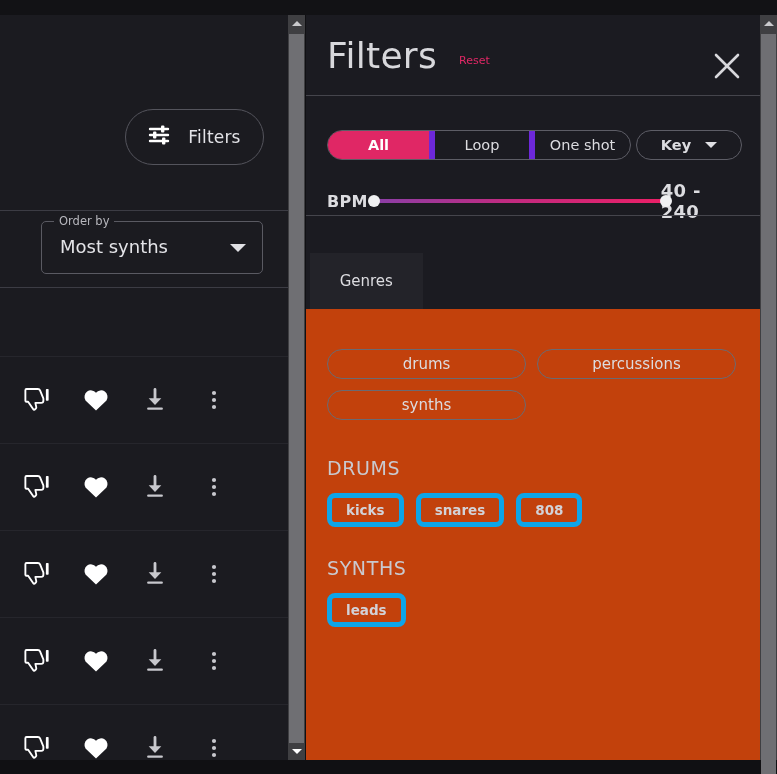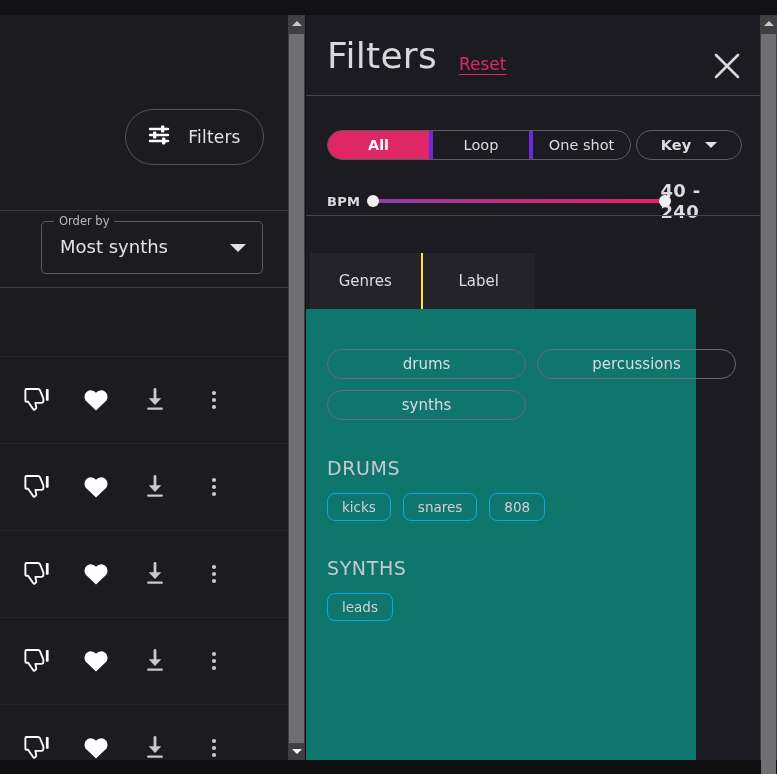--- a/index.html
+++ b/index.html
@@ -213,23 +213,22 @@
     position: absolute;
     left: 21px; top: 20px;
     font-size: 36px;
     font-weight: 400;
     color: #d8d8dc;
     letter-spacing: .3px;
   }
   .reset-link {
     position: absolute;
     left: 153px; top: 39px;
-    font-size: 17px;
+    font-size: 11px;
     color: #e02765;
-    text-decoration: underline;
     text-underline-offset: 4px;
     cursor: pointer;
   }
   .close-btn {
     position: absolute;
     right: 18px; top: 36px;
     width: 30px; height: 30px;
     cursor: pointer;
   }
 
@@ -251,21 +250,21 @@
   .seg .segbtn {
     display: flex;
     align-items: center;
     justify-content: center;
     font-size: 14.5px;
     color: #dcdce0;
     cursor: pointer;
     background: transparent;
     box-sizing: border-box;
   }
-  .seg .segbtn + .segbtn { border-left: 4px solid #6d28d9; }
+  .seg .segbtn + .segbtn { border-left: 6px solid #6d28d9; }
   .seg .segbtn.w1 { width: 101px; }
   .seg .segbtn.w2 { width: 100px; }
   .seg .segbtn.w3 { width: 101px; }
   .seg .segbtn.active {
     background: #e02765;
     color: #ffffff;
     font-weight: 600;
   }
   .key-btn {
     position: absolute;
@@ -291,21 +290,21 @@
   }
 
   .bpm-row {
     position: absolute;
     left: 21px; top: 95px;
     width: 412px; height: 20px;
     display: flex;
     align-items: center;
   }
   .bpm-label {
-    font-size: 13px;
+    font-size: 16px;
     font-weight: 700;
     color: #dcdce0;
     letter-spacing: .3px;
     width: 43px;
   }
   .slider {
     position: relative;
     width: 303px;
     height: 16px;
   }
@@ -365,22 +364,22 @@
   .tab.active {
     background: #a94cc4;
     color: #ffffff;
     font-weight: 700;
     border-right: none;
   }
 
   .tab-body {
     position: absolute;
     left: 0; top: 294px;
-    width: 390px; height: 451px;
-    background: #0f766e;
+    width: 454px; height: 451px;
+    background: #c2410c;
   }
   .chip-grid {
     position: absolute;
     left: 21px; top: 40px;
     width: 412px;
     display: flex;
     flex-wrap: wrap;
     gap: 11px;
   }
   .chip-big {
@@ -409,29 +408,30 @@
     margin: 0 0 14px 0;
     font-weight: 400;
   }
   .chip-row {
     display: flex;
     gap: 12px;
   }
   .chip-sm {
     height: 28px;
     padding: 12px 14px;
-    border: 1px solid #0ea5e9;
+    border: 5px solid #0ea5e9;
     border-radius: 8px;
     display: flex;
     align-items: center;
     justify-content: center;
     font-size: 13.5px;
     color: #d2d2d8;
     cursor: pointer;
     box-sizing: border-box;
+    font-weight: bold;
   }
 </style>
 </head>
 <body>
 
 <div id="app">
 
   <div class="top-strip"></div>
 
   <div class="left-col">
@@ -662,21 +662,20 @@
           <span class="thumb hi"></span>
         </span>
         <span class="bpm-range">40 - 240</span>
       </div>
     </div>
 
     <div class="divider-panel" style="top:200px;"></div>
 
     <div class="tabs">
       <span class="tab">Genres</span>
-      <span class="tab">Label</span>
     </div>
 
     <div class="tab-body">
       <div class="chip-grid">
         <span class="chip-big">drums</span>
         <span class="chip-big">percussions</span>
         <span class="chip-big">synths</span>
       </div>
 
       <div class="group" style="top:148px;">

